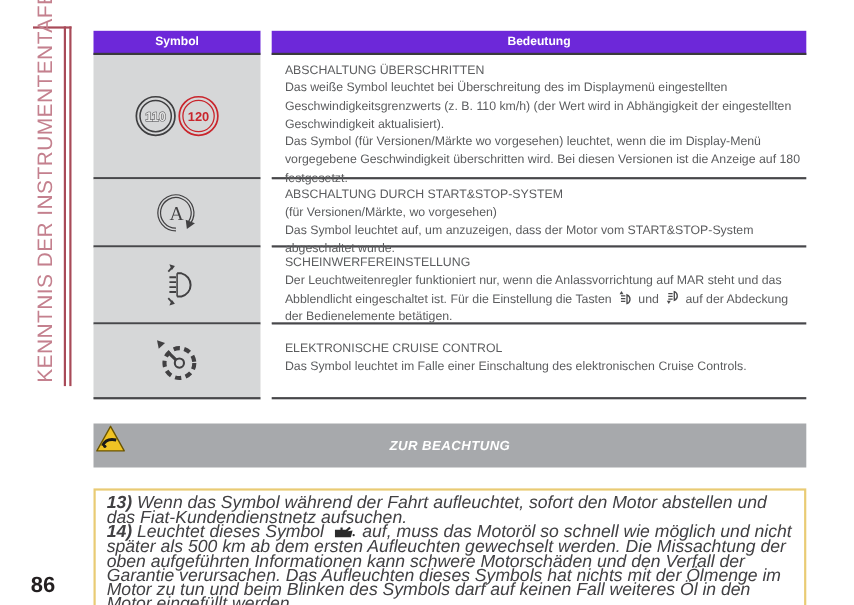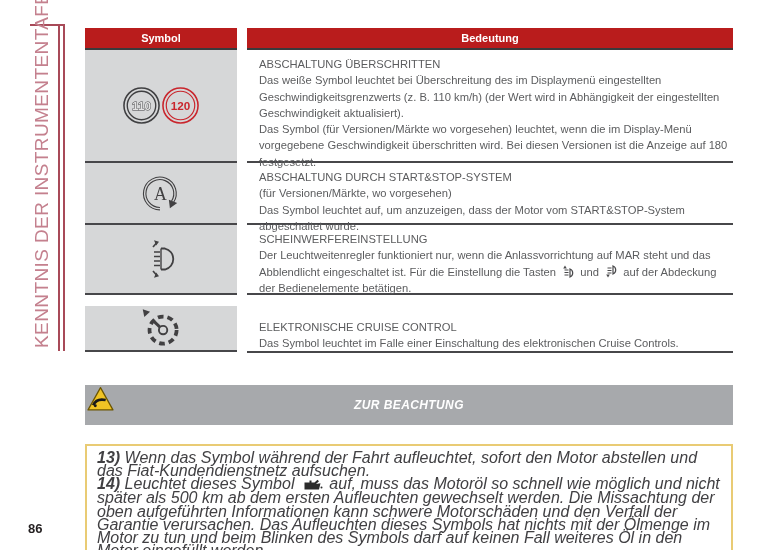--- a/index.html
+++ b/index.html
@@ -14,61 +14,61 @@
   .sidebar-line-h{position:absolute;background:#a84a58;height:2px;left:30px;width:35px;top:24px;}
   .sidebar-rot{
     position:absolute;left:31px;top:348px;width:324px;height:26px;
     transform:rotate(-90deg);transform-origin:0 0;
     font-size:19px;letter-spacing:.4px;color:#c4808e;white-space:nowrap;
   }
   
   .main{position:absolute;left:85px;top:28px;width:648px;}
   .thead{display:flex;}
   .hcell{
-    background:#b91c1c;color:#ffffff;font-weight:bold;font-size:11px;
+    background:#6d28d9;color:#ffffff;font-weight:bold;font-size:11px;
     height:20px;line-height:20px;text-align:center;
     border-bottom:2px solid #3a3a3c;box-sizing:content-box;
   }
   .hcell.sym{width:152px;}
   .hgap{width:10px;background:#ffffff;}
   .hcell.mean{flex:1;}
   .trow{display:flex;box-sizing:border-box;}
   .scell{
     width:152px;background:#d6d7d8;border-bottom:2px solid #47474a;
     display:flex;flex-direction:row;align-items:center;justify-content:center;
     box-sizing:border-box;
   }
   .gapcell{width:10px;background:#ffffff;}
   .tcell{
     flex:1;border-bottom:2px solid #47474a;box-sizing:border-box;
     padding:6px 4px 0 12px;font-size:11.2px;line-height:16.3px;color:#5b5c5e;
   }
   .r1{height:113px;}
   .r2{height:62px;}
   .r3{height:70px;}
-  .r4{height:68px;align-items:center;}
+  .r4{height:68px;}
   .r4 .tcell{padding-top:14px;}
   .tcell p{margin:0;}
   .inline-ico{vertical-align:-2px;margin:0 2px;}
   
   .notice-bar{
     position:relative;margin-top:22px;height:40px;background:#a7a9ac;
     display:flex;align-items:center;justify-content:center;
   }
   .notice-title{color:#ffffff;font-weight:bold;font-style:italic;font-size:12px;letter-spacing:.4px;}
   .warn-ico{position:absolute;left:2px;top:1px;}
   .notice-box{
     margin-top:19px;border:2px solid #e9cb74;background:#ffffff;
     padding:5px 10px 6px 10px;font-size:16px;line-height:13.2px;
     font-style:italic;color:#414043;
   }
   .notice-box p{margin:0;}
   .note-label{font-weight:bold;}
   
-  .pagenum{position:absolute;left:28px;top:521px;font-size:13px;font-weight:bold;color:#231f20;}
+  .pagenum{position:absolute;left:28px;top:521px;font-size:20px;font-weight:bold;color:#231f20;}
 </style>
 </head>
 <body>
 
 <div class="sidebar-line-h"></div>
 <div class="sidebar-line-v l1"></div>
 <div class="sidebar-line-v l2"></div>
 <div class="sidebar-rot">KENNTNIS DER INSTRUMENTENTAFEL</div>
 
 <div class="main">

